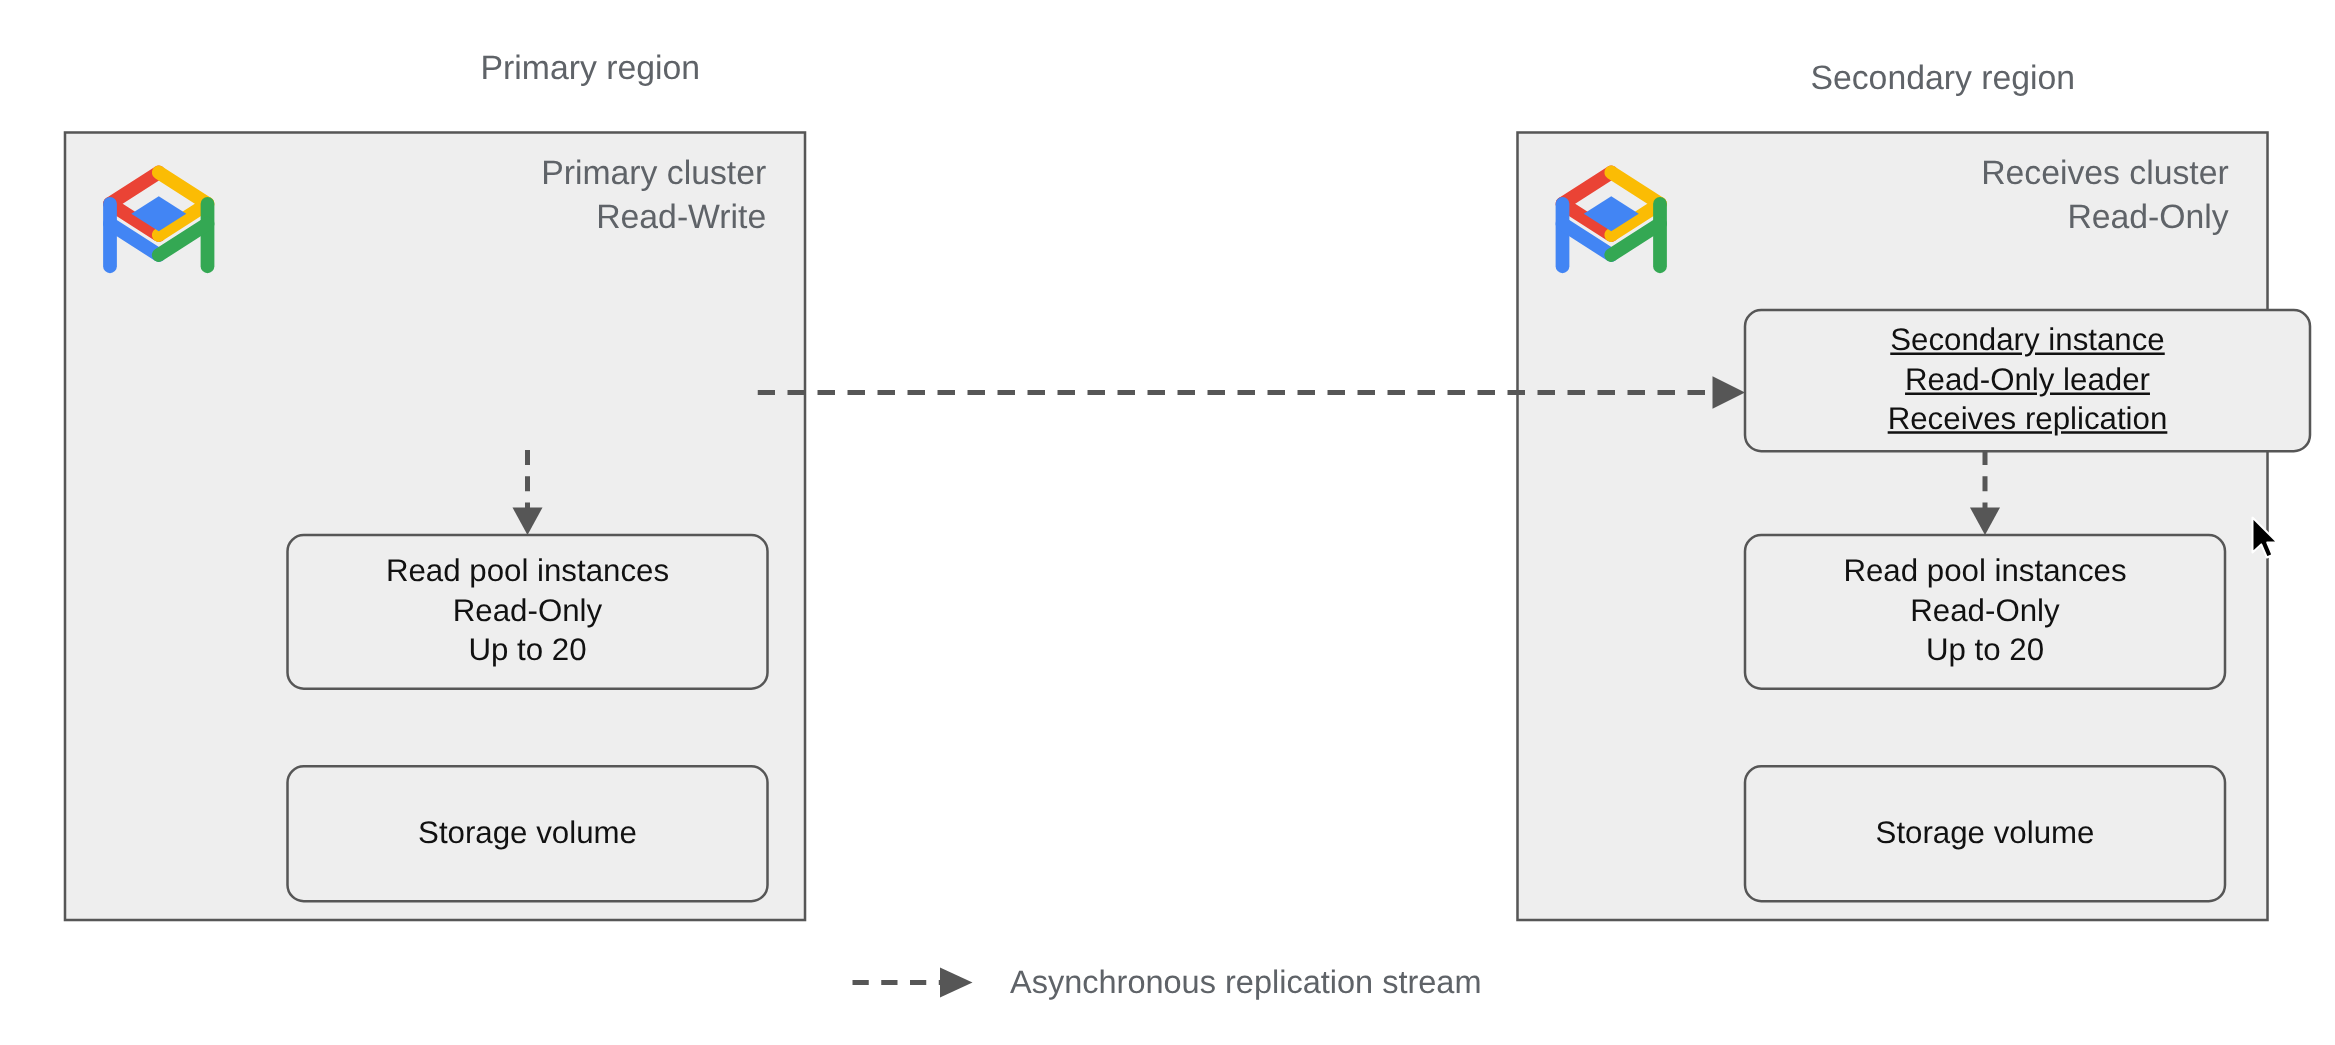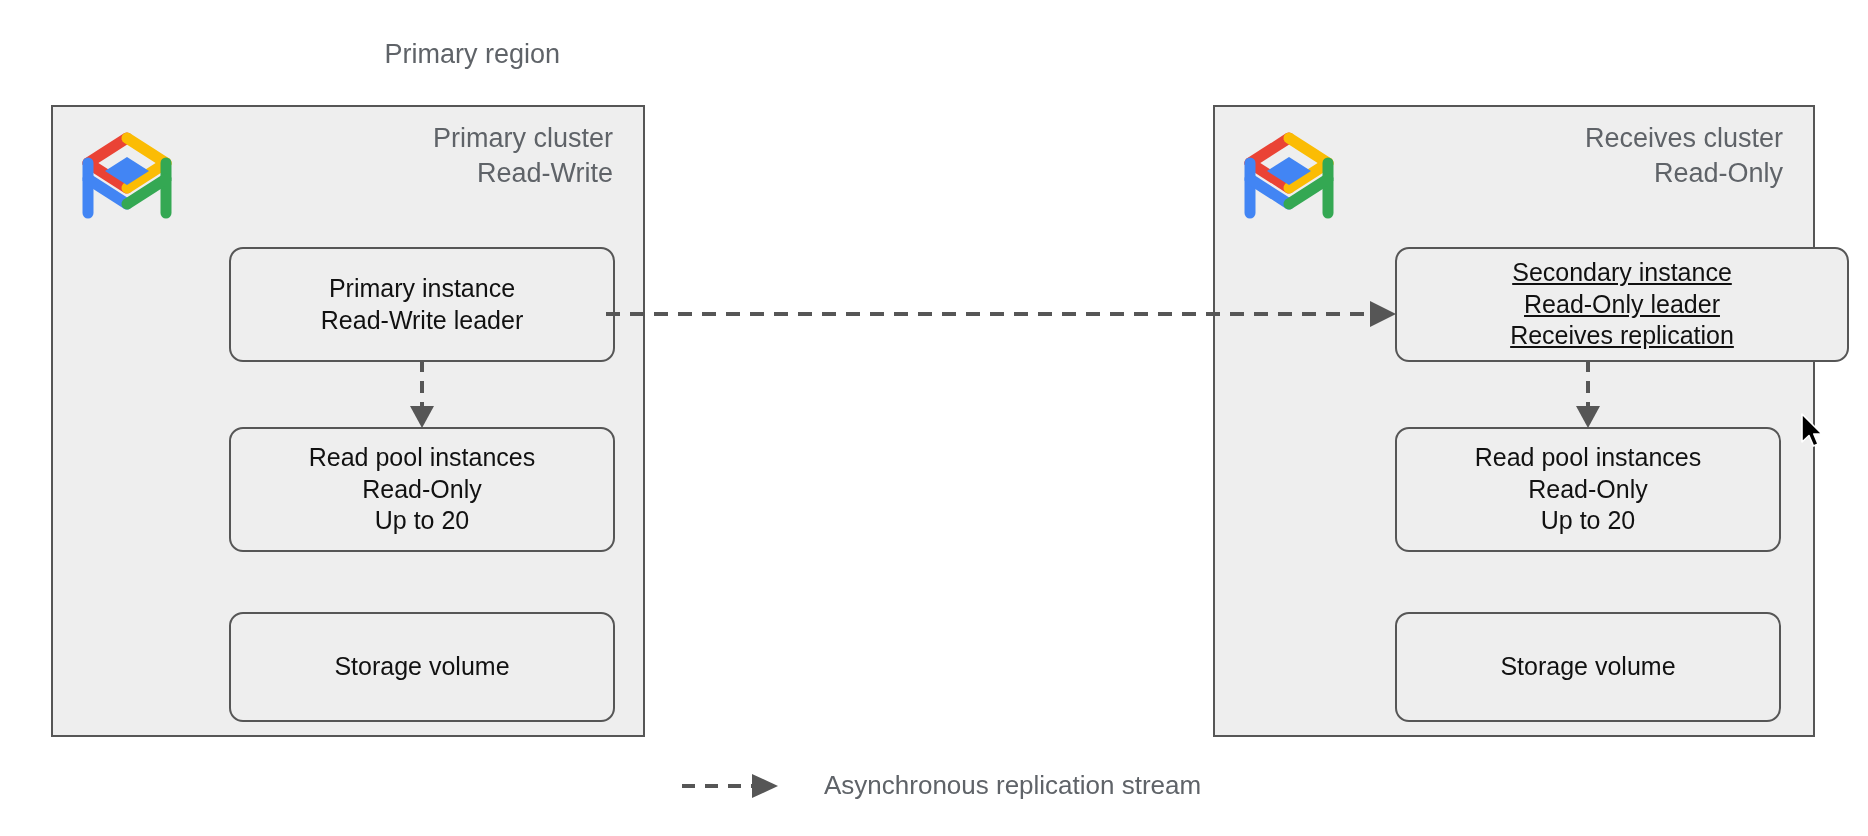--- a/index.html
+++ b/index.html
@@ -135,35 +135,34 @@
           <path d="M 13 58 L 52 83" stroke="#4285f4"></path>
           <path d="M 91 42 L 91 92" stroke="#34a853"></path>
           <path d="M 91 58 L 52 83" stroke="#34a853"></path>
         </g>
       </svg>
     </div>
 
     <div class="cluster-title">Primary cluster
 Read-Write</div>
 
-    <div class="node" style="left:176px; top:140px; width:386px; height:115px;">Primary instance
-Read-Write leader</div>
 
     <div class="node" style="left:176px; top:320px; width:386px; height:125px;">Read pool instances
 Read-Only
 Up to 20</div>
 
     <div class="node" style="left:176px; top:505px; width:386px; height:110px;">Storage volume</div>
 
     <svg class="connector" style="left:352px; top:253px; width:34px; height:72px;" viewBox="0 0 34 72">
       <line x1="17" y1="0" x2="17" y2="48" stroke="#565656" stroke-width="4" stroke-dasharray="12 9"></line>
       <polygon points="17,68 5,46 29,46" fill="#565656"></polygon>
     </svg>
   </div>
 
+  <div class="region-caption" style="left:1370px; top:46px; width:290px;">Secondary region</div>
 
   <div class="cluster-panel" style="left:1213px; top:105px; width:602px; height:632px;">
 
     <div class="logo">
       <svg viewBox="0 0 104 104" width="104" height="104" aria-hidden="true">
         <g stroke-linecap="round" stroke-linejoin="round" fill="none" stroke-width="11">
           <path d="M 52 17 L 13 42" stroke="#ea4335"></path>
           <path d="M 52 17 L 91 42" stroke="#fbbc04"></path>
           <path d="M 13 42 L 52 67" stroke="#ea4335"></path>
           <path d="M 91 42 L 52 67" stroke="#fbbc04"></path>
@@ -200,20 +199,20 @@
   <svg class="connector" style="left:606px; top:298px; width:800px; height:32px;" viewBox="0 0 800 32">
     <line x1="0" y1="16" x2="768" y2="16" stroke="#565656" stroke-width="4" stroke-dasharray="14 10"></line>
     <polygon points="790,16 764,3 764,29" fill="#565656"></polygon>
   </svg>
 
   <div class="legend" style="left:680px; top:770px;">
     <svg class="legend-swatch" width="110" height="28" viewBox="0 0 110 28">
       <line x1="2" y1="14" x2="74" y2="14" stroke="#565656" stroke-width="4" stroke-dasharray="13 10"></line>
       <polygon points="98,14 72,2 72,26" fill="#565656"></polygon>
     </svg>
-    <span class="legend-label" style="margin-left:34px;">Asynchronous replication stream</span>
+    <span class="legend-label" style="margin-left:18px;">Asynchronous replication stream</span>
   </div>
 
   <svg class="cursor" style="left:1800px; top:413px; width:26px; height:40px;" viewBox="0 0 26 40">
     <polygon points="2,1 2,29 9,22.5 13.5,33 18,31 13.8,21 22,21" fill="#000000" stroke="#ffffff" stroke-width="1.6" stroke-linejoin="round"></polygon>
   </svg>
 
 </div>
 
 </body></html>

